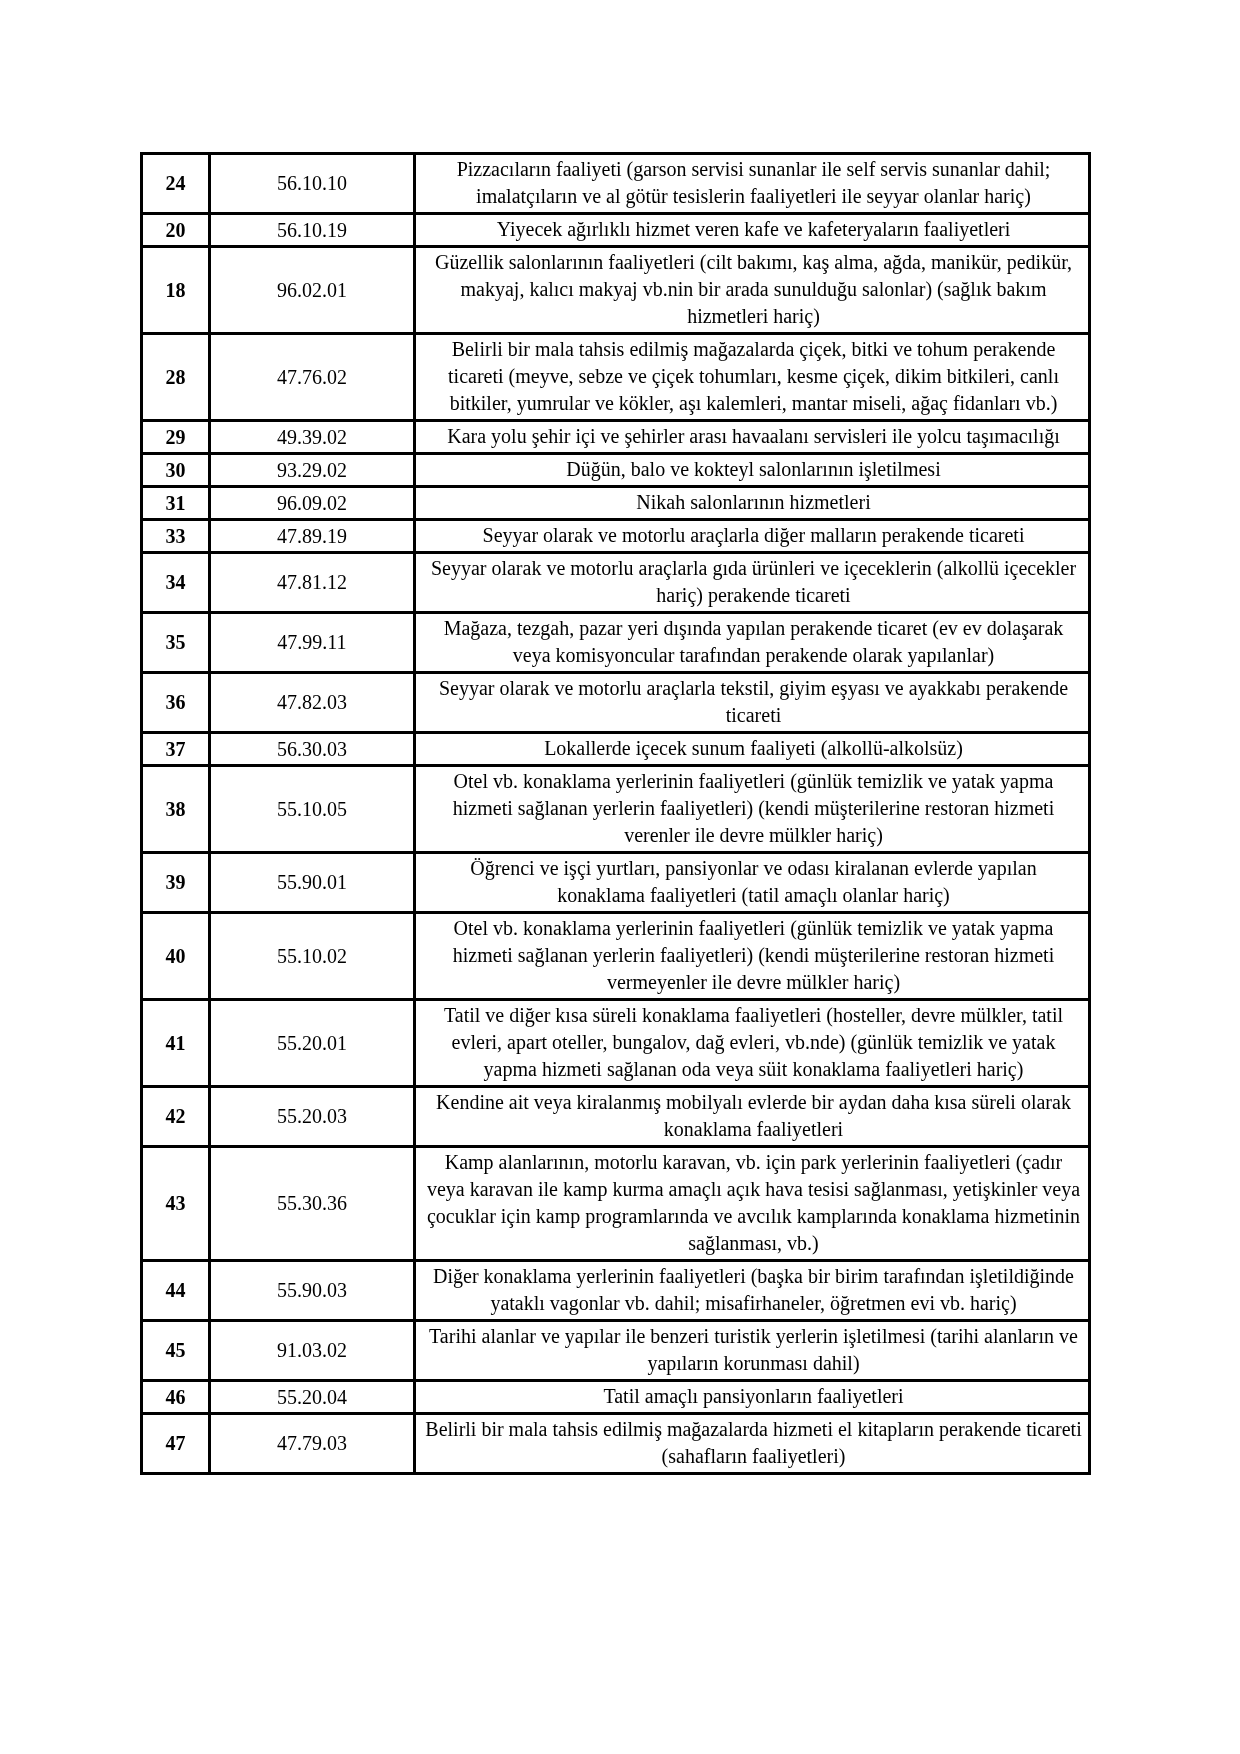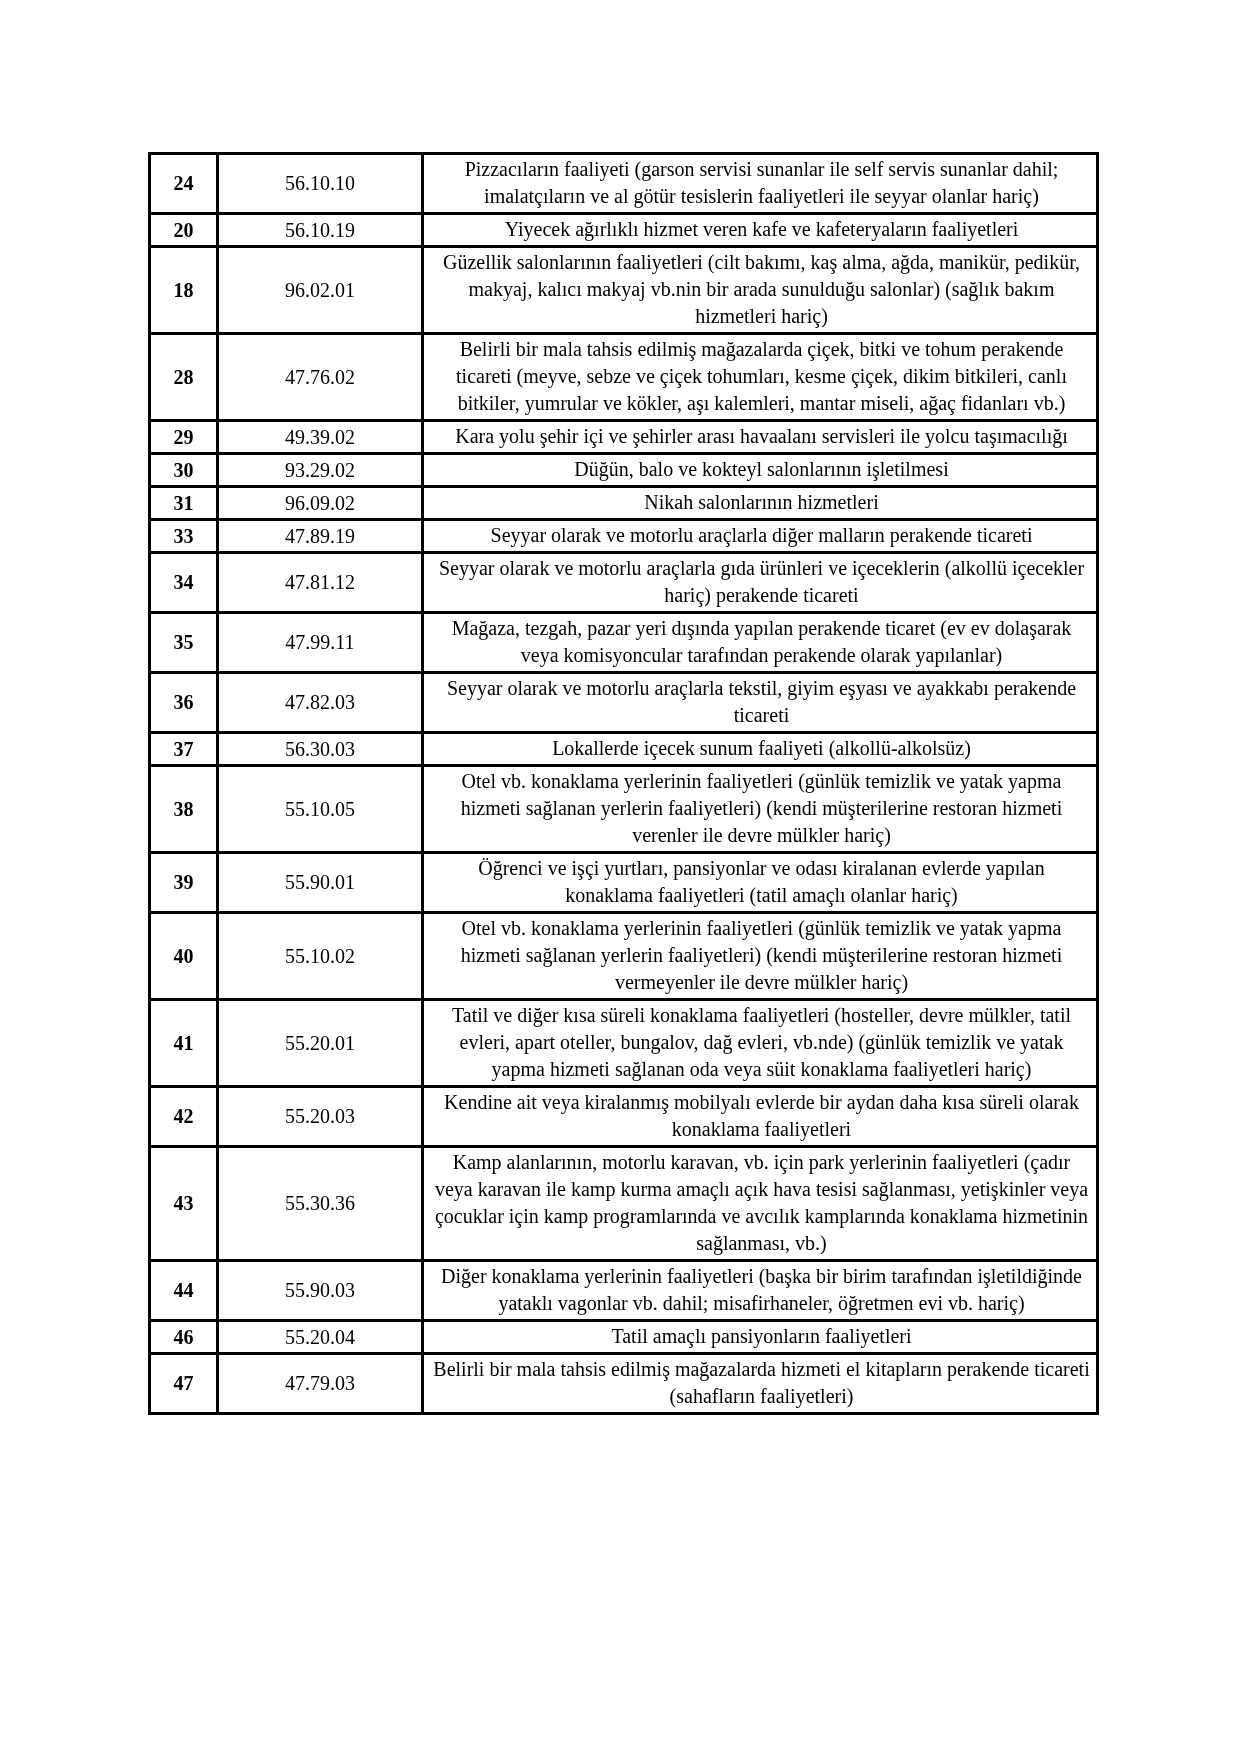--- a/index.html
+++ b/index.html
@@ -11,21 +11,21 @@
     position: relative;
     width: 1240px;
     height: 1754px;
     background: #ffffff;
     font-family: "Liberation Serif", serif;
     color: #000000;
     overflow: hidden;
   }
   table.codes {
     position: absolute;
-    left: 148px;
+    left: 140px;
     top: 152px;
     width: 948px;
     border-collapse: collapse;
     table-layout: fixed;
   }
   table.codes td {
     border: 3px solid #000000;
     vertical-align: middle;
     font-size: 20px;
     line-height: 27px;
@@ -165,20 +165,25 @@
     <td class="code">55.30.36</td>
     <td class="desc">Kamp alanlarının, motorlu karavan, vb. için park yerlerinin faaliyetleri (çadır veya karavan ile kamp kurma amaçlı açık hava tesisi sağlanması, yetişkinler veya çocuklar için kamp programlarında ve avcılık kamplarında konaklama hizmetinin sağlanması, vb.)</td>
   </tr>
 
   <tr>
     <td class="num">44</td>
     <td class="code">55.90.03</td>
     <td class="desc">Diğer konaklama yerlerinin faaliyetleri (başka bir birim tarafından işletildiğinde yataklı vagonlar vb. dahil; misafirhaneler, öğretmen evi vb. hariç)</td>
   </tr>
 
+  <tr>
+    <td class="num">45</td>
+    <td class="code">91.03.02</td>
+    <td class="desc">Tarihi alanlar ve yapılar ile benzeri turistik yerlerin işletilmesi (tarihi alanların ve yapıların korunması dahil)</td>
+  </tr>
 
   <tr>
     <td class="num">46</td>
     <td class="code">55.20.04</td>
     <td class="desc">Tatil amaçlı pansiyonların faaliyetleri</td>
   </tr>
 
   <tr>
     <td class="num">47</td>
     <td class="code">47.79.03</td>

